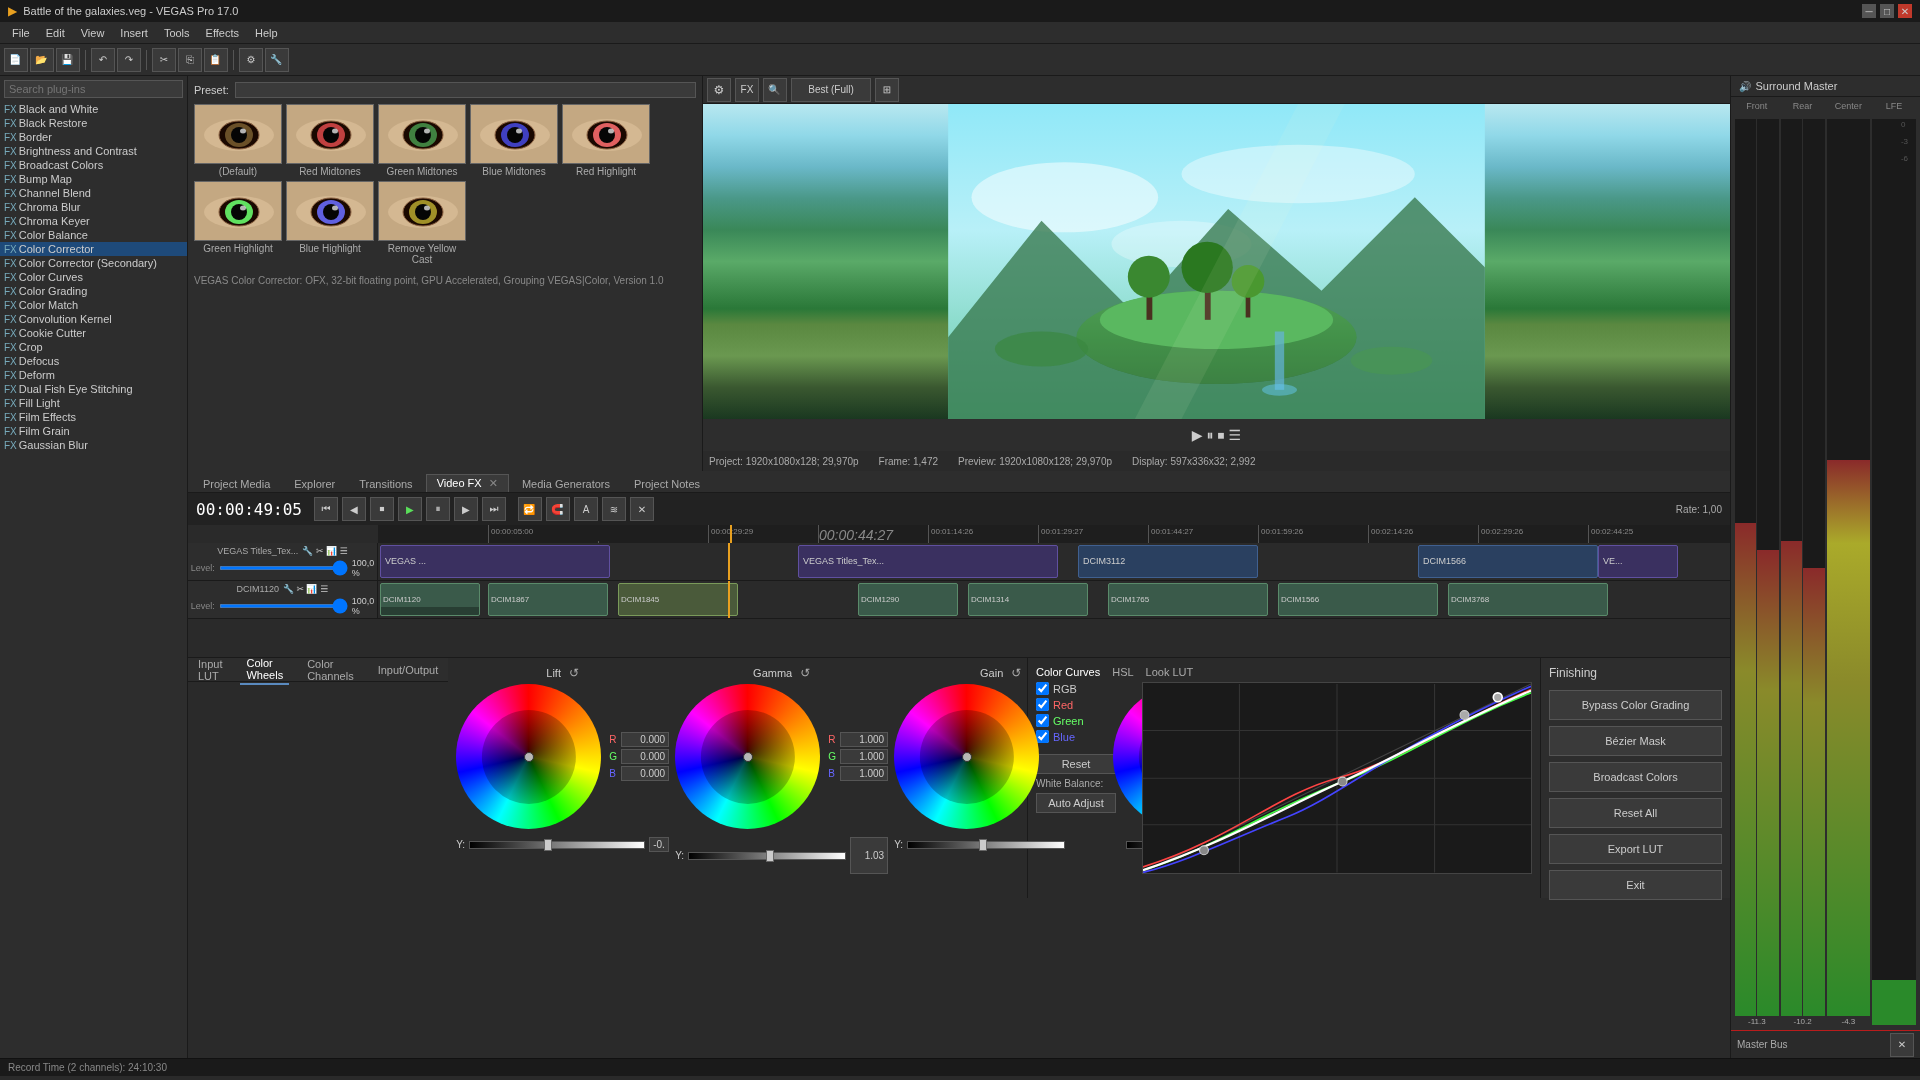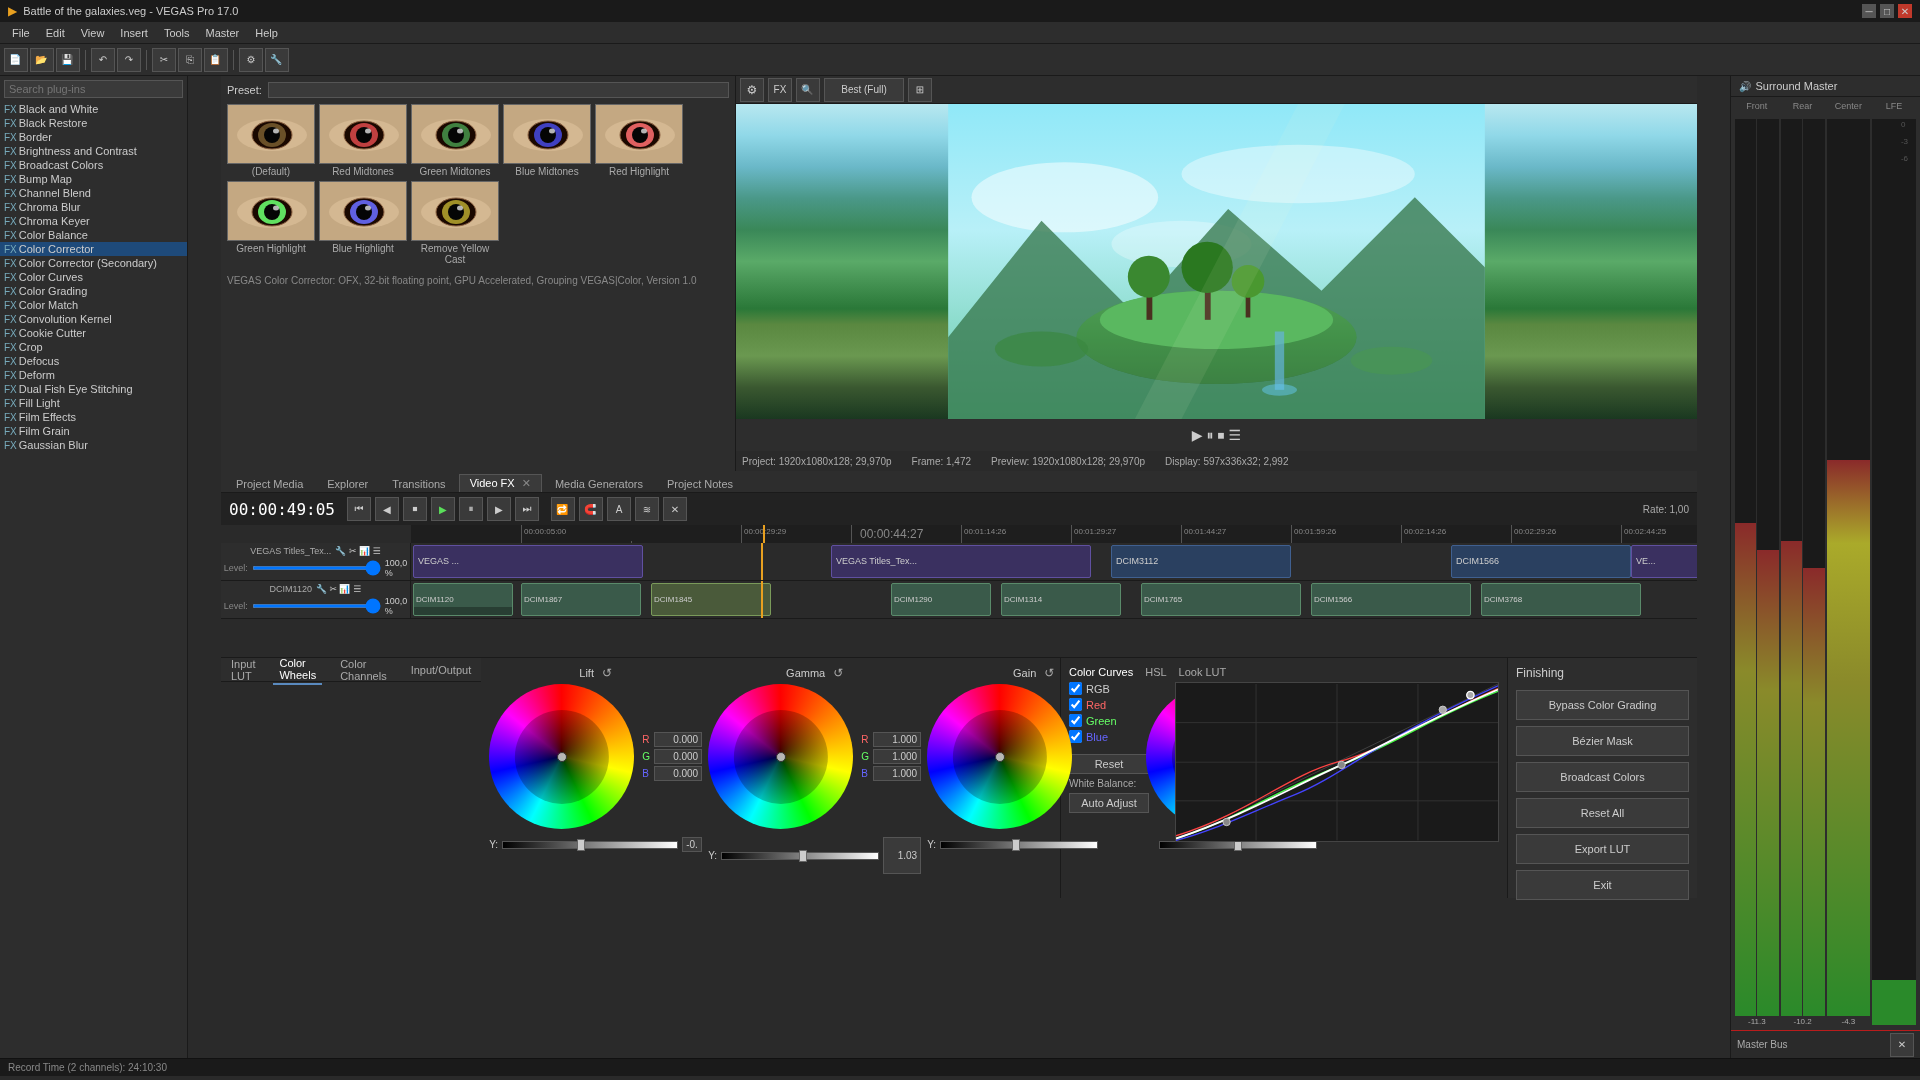--- a/index.html
+++ b/index.html
@@ -15,21 +15,21 @@
     
     #menu-bar { height: 22px; background: #2d2d2d; display: flex; align-items: center; padding: 0 4px; border-bottom: 1px solid #1a1a1a; }
     .menu-item { padding: 2px 8px; cursor: pointer; color: #ccc; font-size: 11px; }
 
     
     #toolbar { height: 32px; background: #2d2d2d; display: flex; align-items: center; padding: 0 4px; gap: 2px; border-bottom: 1px solid #1a1a1a; }
     .toolbar-btn { width: 24px; height: 24px; background: #3a3a3a; border: 1px solid #555; color: #ccc; cursor: pointer; font-size: 10px; display: flex; align-items: center; justify-content: center; }
     .toolbar-sep { width: 1px; height: 20px; background: #555; margin: 0 3px; }
 
     
-    #main-content { display: flex; height: calc(1080px - 22px - 22px - 32px - 22px); gap: 33px; }
+    #main-content { display: flex; height: calc(1080px - 22px - 22px - 32px - 22px); }
 
     
     #effects-panel { width: 188px; background: #2d2d2d; border-right: 1px solid #1a1a1a; display: flex; flex-direction: column; }
     #effects-search { padding: 4px; }
     #effects-search input { width: 100%; background: #3a3a3a; border: 1px solid #555; color: #ccc; padding: 2px 4px; font-size: 11px; }
     #effects-list { flex: 1; overflow-y: auto; }
 
     
     #center-top { flex: 1; display: flex; flex-direction: column; }
     #center-top-content { display: flex; height: 395px; }
@@ -148,21 +148,21 @@
     <button class="title-btn close">✕</button>
   </div>
 </div>
 
 <div id="menu-bar">
   <span class="menu-item">File</span>
   <span class="menu-item">Edit</span>
   <span class="menu-item">View</span>
   <span class="menu-item">Insert</span>
   <span class="menu-item">Tools</span>
-  <span class="menu-item">Master</span>
+  <span class="menu-item">Effects</span>
   <span class="menu-item">Help</span>
 </div>
 
 <div id="toolbar">
   <button class="toolbar-btn">📄</button>
   <button class="toolbar-btn">📂</button>
   <button class="toolbar-btn">💾</button>
   <div class="toolbar-sep"></div>
   <button class="toolbar-btn">↶</button>
   <button class="toolbar-btn">↷</button>
@@ -511,21 +511,21 @@
           <button class="toolbar-btn">✕</button>
         </div>
         <div style="flex:1"></div>
         <span style="font-size:10px;color:#aaa;">Rate: 1,00</span>
       </div>
 
       <div id="timeline-ruler" style="height:18px;background:#1e1e1e;position:relative;margin-left:190px;display:flex;align-items:center;overflow:hidden;">
       <div style="position: absolute; left: 110px; top: 0px; height: 100%; border-left: 1px solid rgb(85, 85, 85); font-size: 8px; color: rgb(136, 136, 136); padding-left: 2px; padding-top: 2px;">00:00:05:00</div>
           <div style="position: absolute; left: 220px; top: 16px; height: 100%; border-left: 1px solid rgb(85, 85, 85); font-size: 8px; color: rgb(136, 136, 136); padding-left: 2px; padding-top: 2px;">00:00:15:00</div>
           <div style="position: absolute; left: 330px; top: 0px; height: 100%; border-left: 1px solid rgb(85, 85, 85); font-size: 8px; color: rgb(136, 136, 136); padding-left: 2px; padding-top: 2px;">00:00:29:29</div>
-          <div style="position: absolute; left: 440px; top: 0px; height: 100%; border-left: 1px solid rgb(85, 85, 85); font-size: 12px; color: rgb(136, 136, 136); padding-left: 8px; padding-top: 2px;">00:00:44:27</div>
+          <div style="position: absolute; left: 440px; top: 0px; height: 100%; border-left: 1px solid rgb(85, 85, 85); font-size: 14px; color: rgb(136, 136, 136); padding-left: 0; padding-top: 2px; font-style: italic;">00:00:44:27</div>
           <div style="position: absolute; left: 550px; top: 0px; height: 100%; border-left: 1px solid rgb(85, 85, 85); font-size: 8px; color: rgb(136, 136, 136); padding-left: 2px; padding-top: 2px;">00:01:14:26</div>
           <div style="position: absolute; left: 660px; top: 0px; height: 100%; border-left: 1px solid rgb(85, 85, 85); font-size: 8px; color: rgb(136, 136, 136); padding-left: 2px; padding-top: 2px;">00:01:29:27</div>
           <div style="position: absolute; left: 770px; top: 0px; height: 100%; border-left: 1px solid rgb(85, 85, 85); font-size: 8px; color: rgb(136, 136, 136); padding-left: 2px; padding-top: 2px;">00:01:44:27</div>
           <div style="position: absolute; left: 880px; top: 0px; height: 100%; border-left: 1px solid rgb(85, 85, 85); font-size: 8px; color: rgb(136, 136, 136); padding-left: 2px; padding-top: 2px;">00:01:59:26</div>
           <div style="position: absolute; left: 990px; top: 0px; height: 100%; border-left: 1px solid rgb(85, 85, 85); font-size: 8px; color: rgb(136, 136, 136); padding-left: 2px; padding-top: 2px;">00:02:14:26</div>
           <div style="position: absolute; left: 1100px; top: 0px; height: 100%; border-left: 1px solid rgb(85, 85, 85); font-size: 8px; color: rgb(136, 136, 136); padding-left: 2px; padding-top: 2px;">00:02:29:26</div>
           <div style="position: absolute; left: 1210px; top: 0px; height: 100%; border-left: 1px solid rgb(85, 85, 85); font-size: 8px; color: rgb(136, 136, 136); padding-left: 2px; padding-top: 2px;">00:02:44:25</div>
           <div style="position: absolute; left: 352px; top: 0px; height: 100%; width: 2px; background: rgb(232, 160, 32); z-index: 10;"></div>
         </div>
 

